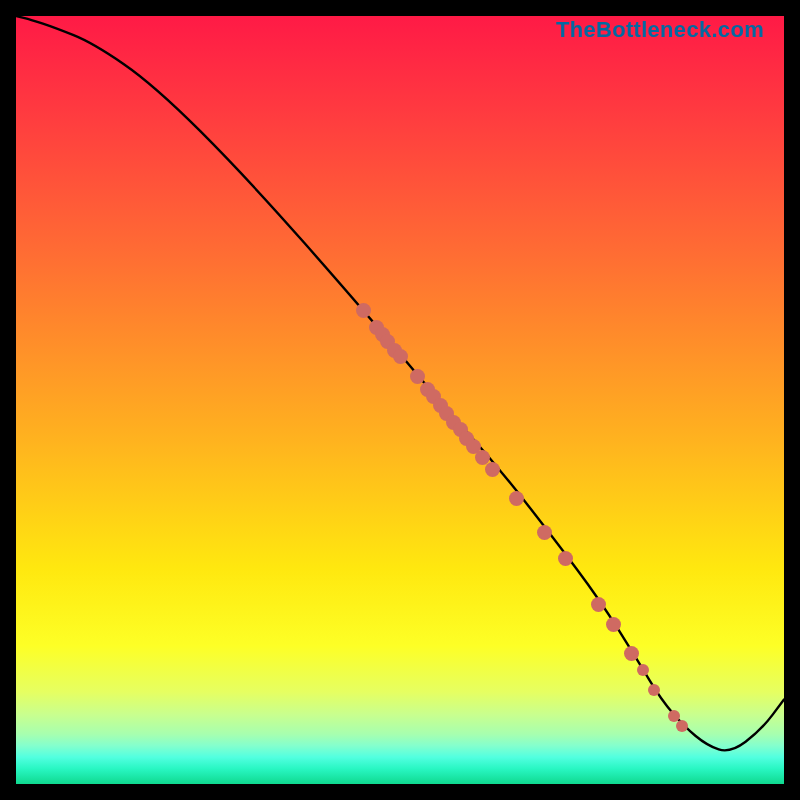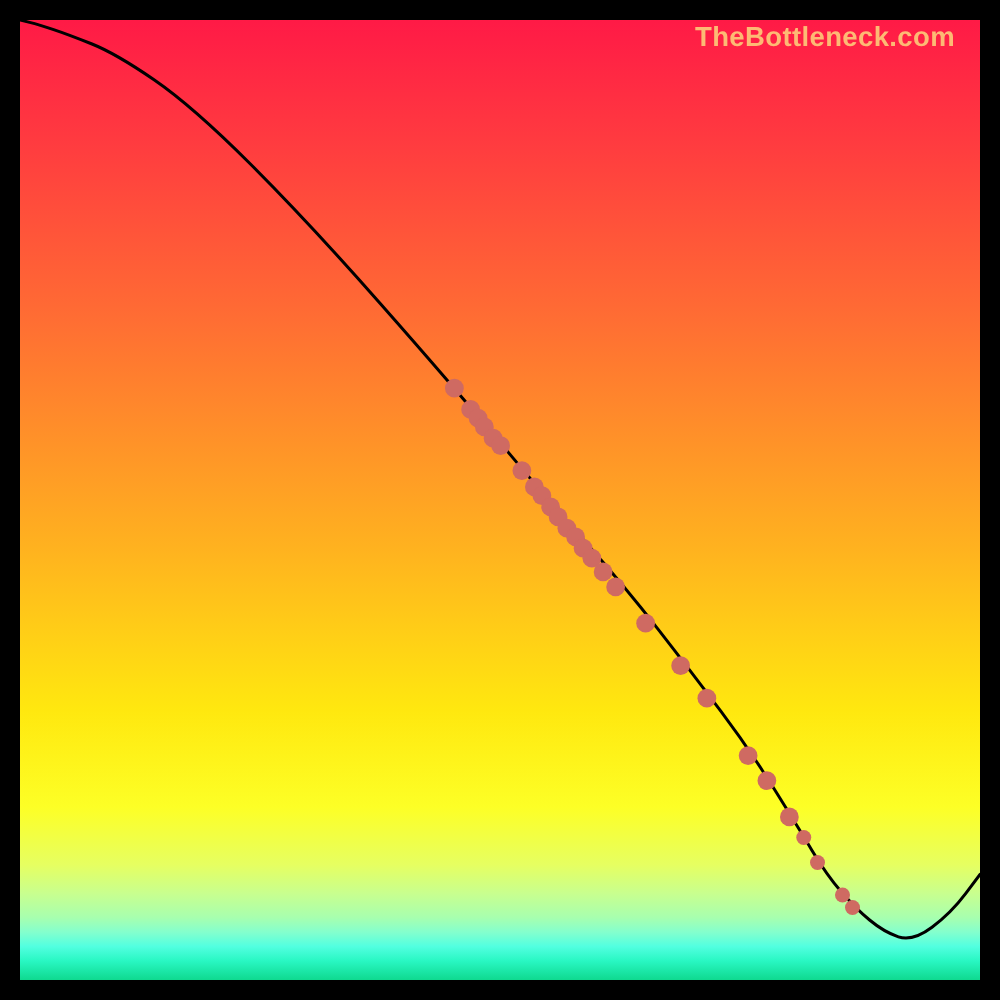--- a/index.html
+++ b/index.html
@@ -41,21 +41,21 @@
       #0fd98f 100%
     );
   }
   .watermark {
     position: absolute;
     top: 1px;
     right: 20px;
     font-family: Arial, Helvetica, sans-serif;
     font-size: 22px;
     font-weight: 600;
-    color: #fdba74;
+    color: #0369a1;
     letter-spacing: 0.3px;
     white-space: nowrap;
   }
   svg.curve {
     position: absolute;
     inset: 0;
     width: 100%;
     height: 100%;
   }
   .dot {

